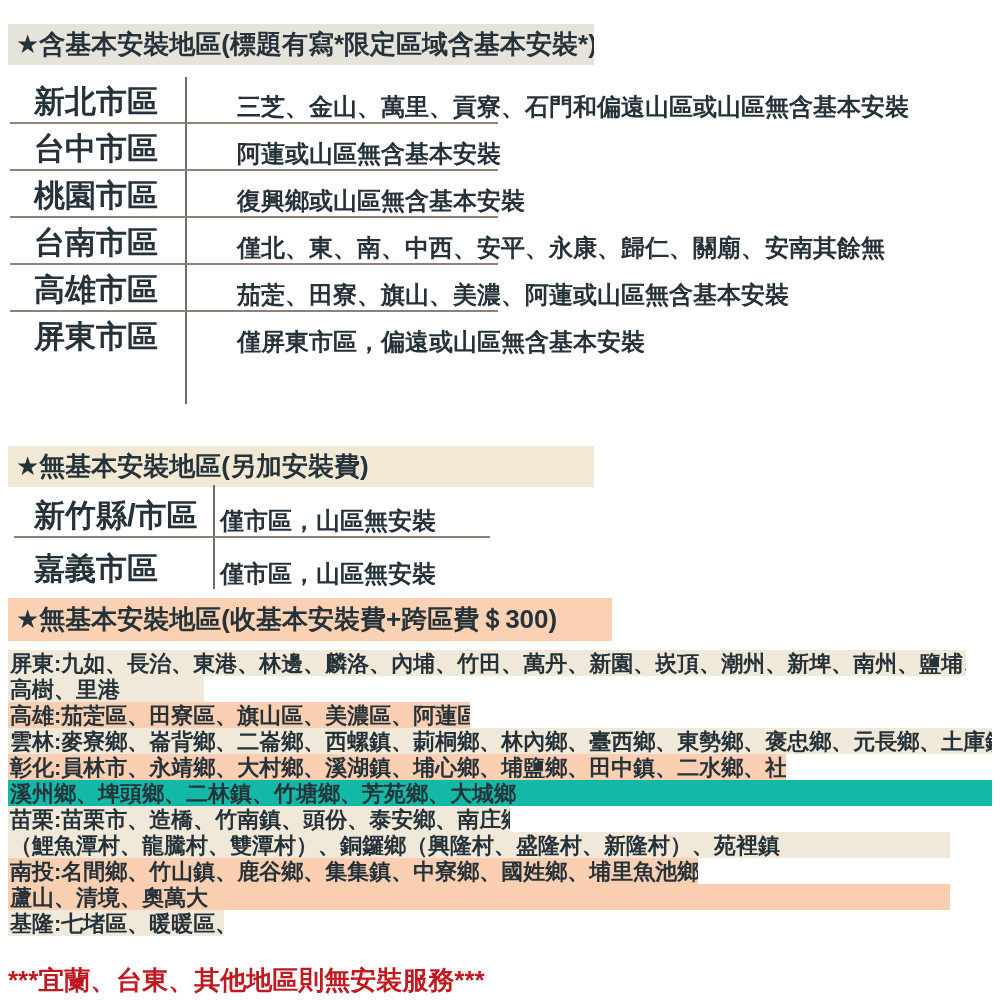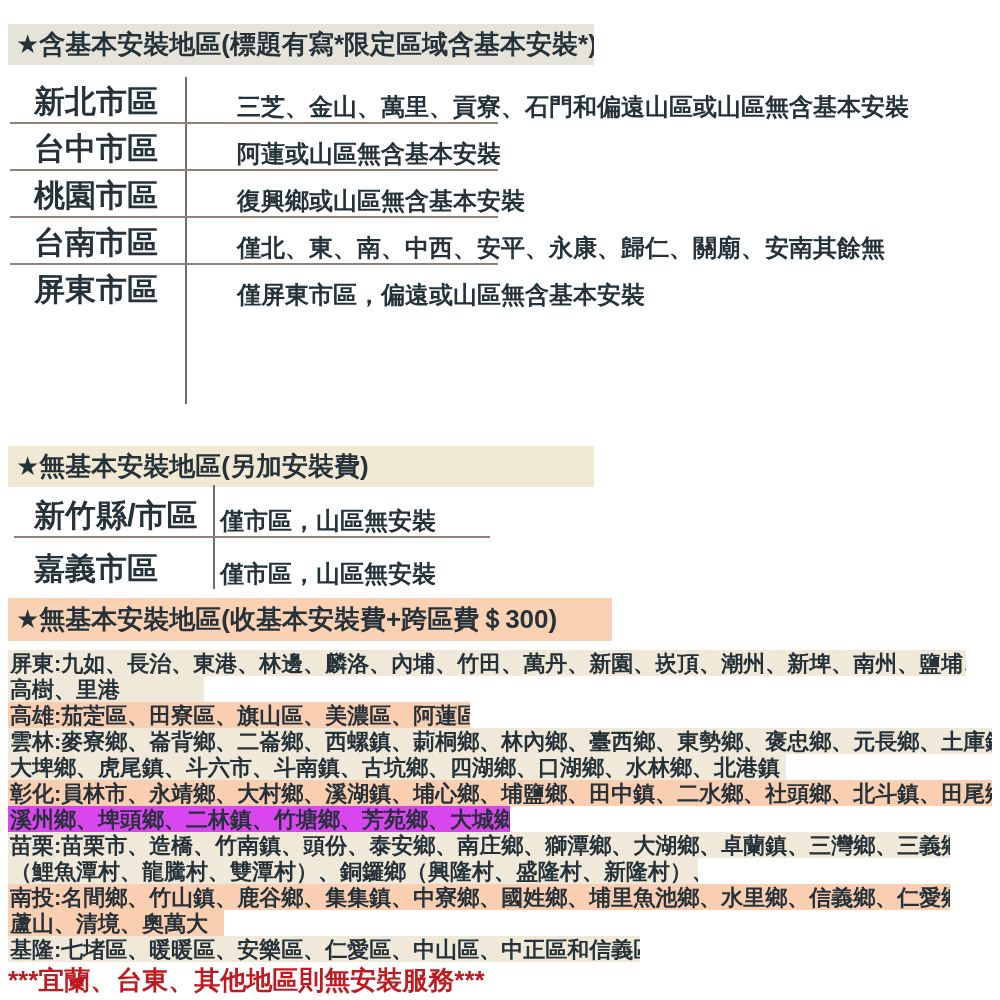--- a/index.html
+++ b/index.html
@@ -84,20 +84,24 @@
     </div>
     <div class="row">
       <div class="region">桃園市區</div>
       <div class="note">復興鄉或山區無含基本安裝</div>
     </div>
     <div class="row">
       <div class="region">台南市區</div>
       <div class="note">僅北、東、南、中西、安平、永康、歸仁、關廟、安南其餘無</div>
     </div>
     <div class="row">
+      <div class="region">高雄市區</div>
+      <div class="note">茄萣、田寮、旗山、美濃、阿蓮或山區無含基本安裝</div>
+    </div>
+    <div class="row">
       <div class="region">屏東市區</div>
       <div class="note">僅屏東市區，偏遠或山區無含基本安裝</div>
     </div>
   </div>
 
   <div class="hdr" id="hdr2" style="background: rgb(242, 233, 213);">★無基本安裝地區(另加安裝費)</div>
 
   <div class="tbl" id="tbl2">
     <div class="row">
       <div class="region">新竹縣/市區</div>
@@ -109,23 +113,22 @@
     </div>
   </div>
 
   <div class="hdr" id="hdr3" style="background: rgb(250, 210, 179);">★無基本安裝地區(收基本安裝費+跨區費＄300)</div>
 
   <div id="lines">
     <div class="s3line"><span style="background: rgb(240, 232, 216);">屏東:九如、長治、東港、林邊、麟洛、內埔、竹田、萬丹、新園、崁頂、潮州、新埤、南州、鹽埔、</span></div>
     <div class="s3line"><span style="background: rgb(240, 232, 216);">高樹、里港</span></div>
     <div class="s3line"><span style="background: rgb(249, 206, 177);">高雄:茄萣區、田寮區、旗山區、美濃區、阿蓮區</span></div>
     <div class="s3line"><span style="background: rgb(240, 232, 216);">雲林:麥寮鄉、崙背鄉、二崙鄉、西螺鎮、莿桐鄉、林內鄉、臺西鄉、東勢鄉、褒忠鄉、元長鄉、土庫鎮</span></div>
-    <div class="s3line"><span style="background: rgb(240, 232, 216);">大埤鄉、虎尾鎮、斗六市、斗南鎮、古坑鄉、四湖鄉、口湖鄉、水林鄉、北港鎮</span></div>
     <div class="s3line"><span style="background: rgb(249, 206, 177);">彰化:員林市、永靖鄉、大村鄉、溪湖鎮、埔心鄉、埔鹽鄉、田中鎮、二水鄉、社頭鄉、北斗鎮、田尾鄉</span></div>
-    <div class="s3line"><span style="background: #d946ef;">溪州鄉、埤頭鄉、二林鎮、竹塘鄉、芳苑鄉、大城鄉</span></div>
+    <div class="s3line"><span style="background: #14b8a6;">溪州鄉、埤頭鄉、二林鎮、竹塘鄉、芳苑鄉、大城鄉</span></div>
     <div class="s3line"><span style="background: rgb(240, 232, 216);">苗栗:苗栗市、造橋、竹南鎮、頭份、泰安鄉、南庄鄉、獅潭鄉、大湖鄉、卓蘭鎮、三灣鄉、三義鄉</span></div>
     <div class="s3line"><span style="background: rgb(240, 232, 216);">（鯉魚潭村、龍騰村、雙潭村）、銅鑼鄉（興隆村、盛隆村、新隆村）、苑裡鎮</span></div>
     <div class="s3line"><span style="background: rgb(249, 206, 177);">南投:名間鄉、竹山鎮、鹿谷鄉、集集鎮、中寮鄉、國姓鄉、埔里魚池鄉、水里鄉、信義鄉、仁愛鄉</span></div>
     <div class="s3line"><span style="background: rgb(249, 206, 177);">蘆山、清境、奧萬大</span></div>
     <div class="s3line"><span style="background: rgb(240, 232, 216);">基隆:七堵區、暖暖區、安樂區、仁愛區、中山區、中正區和信義區</span></div>
   </div>
 
   <div id="footer" style="color: rgb(191, 26, 32);">***宜蘭、台東、其他地區則無安裝服務***</div>
 
 </div>

